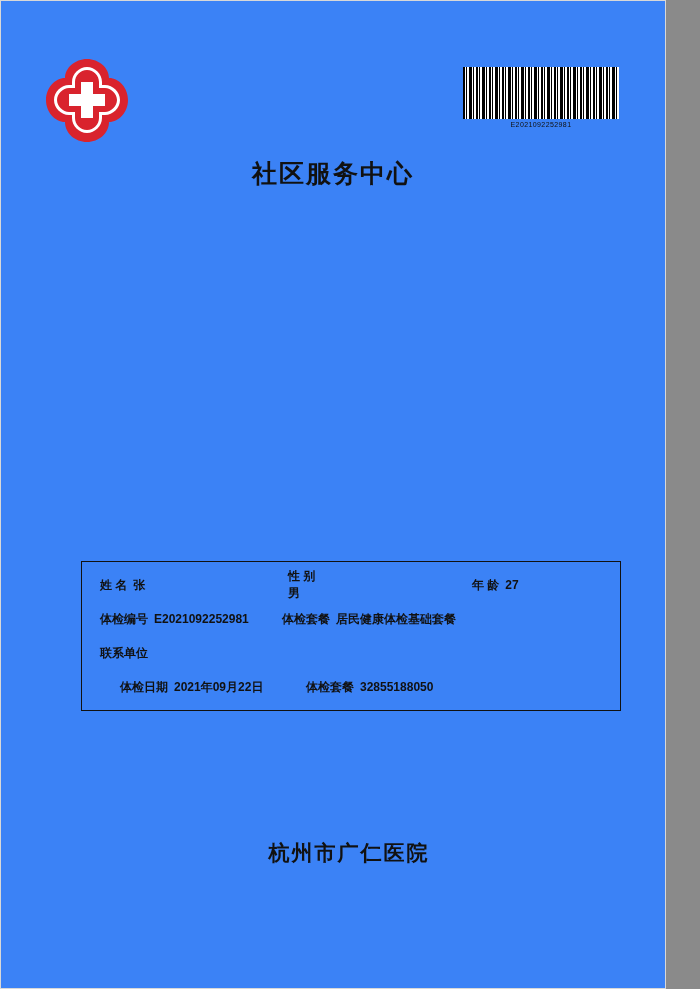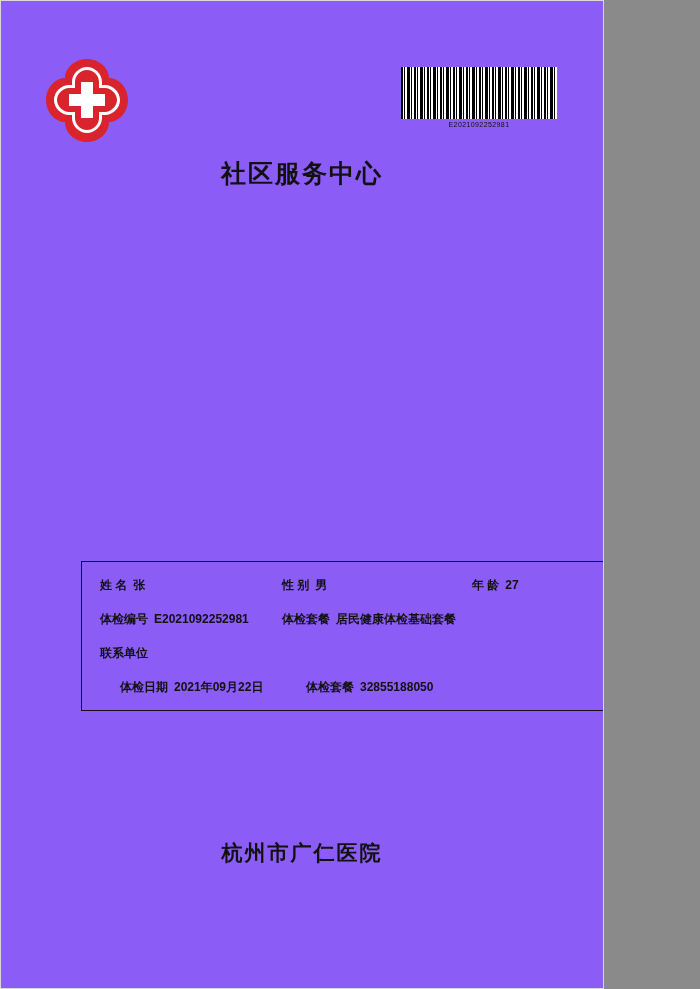--- a/index.html
+++ b/index.html
@@ -5,23 +5,23 @@
   html, body {
     margin: 0;
     padding: 0;
     background: #8a8a8a;
   }
   body {
     font-family: "Liberation Sans", sans-serif;
   }
   .page {
     position: relative;
-    width: 604px;
+    width: 666px;
     height: 989px;
-    background: #8b5cf6;
+    background: #3b82f6;
     overflow: hidden;
     box-sizing: border-box;
     border: 1px solid #d8d8d8;
   }
 
   
   .logo {
     position: absolute;
     left: 42px;
     top: 55px;
@@ -108,28 +108,28 @@
   .fld .lbl {
     font-weight: bold;
     color: #111;
   }
   .fld .val {
     font-weight: bold;
     color: #111;
     margin-left: 6px;
   }
   .col-a { width: 182px; }
-  .col-b { width: 190px; }
+  .col-b { width: 190px; flex-direction: column; }
   .row2 .col-a { width: 182px; text-align: center; }
   .row4 .col-a { width: 186px; margin-left: 20px; }
 
   
   .footer {
     position: absolute;
-    left: 0;
+    left: 16px;
     top: 838px;
     width: 100%;
     text-align: center;
     font-size: 21px;
     font-weight: bold;
     letter-spacing: 2px;
     color: #111;
   }
 </style>
 </head>

